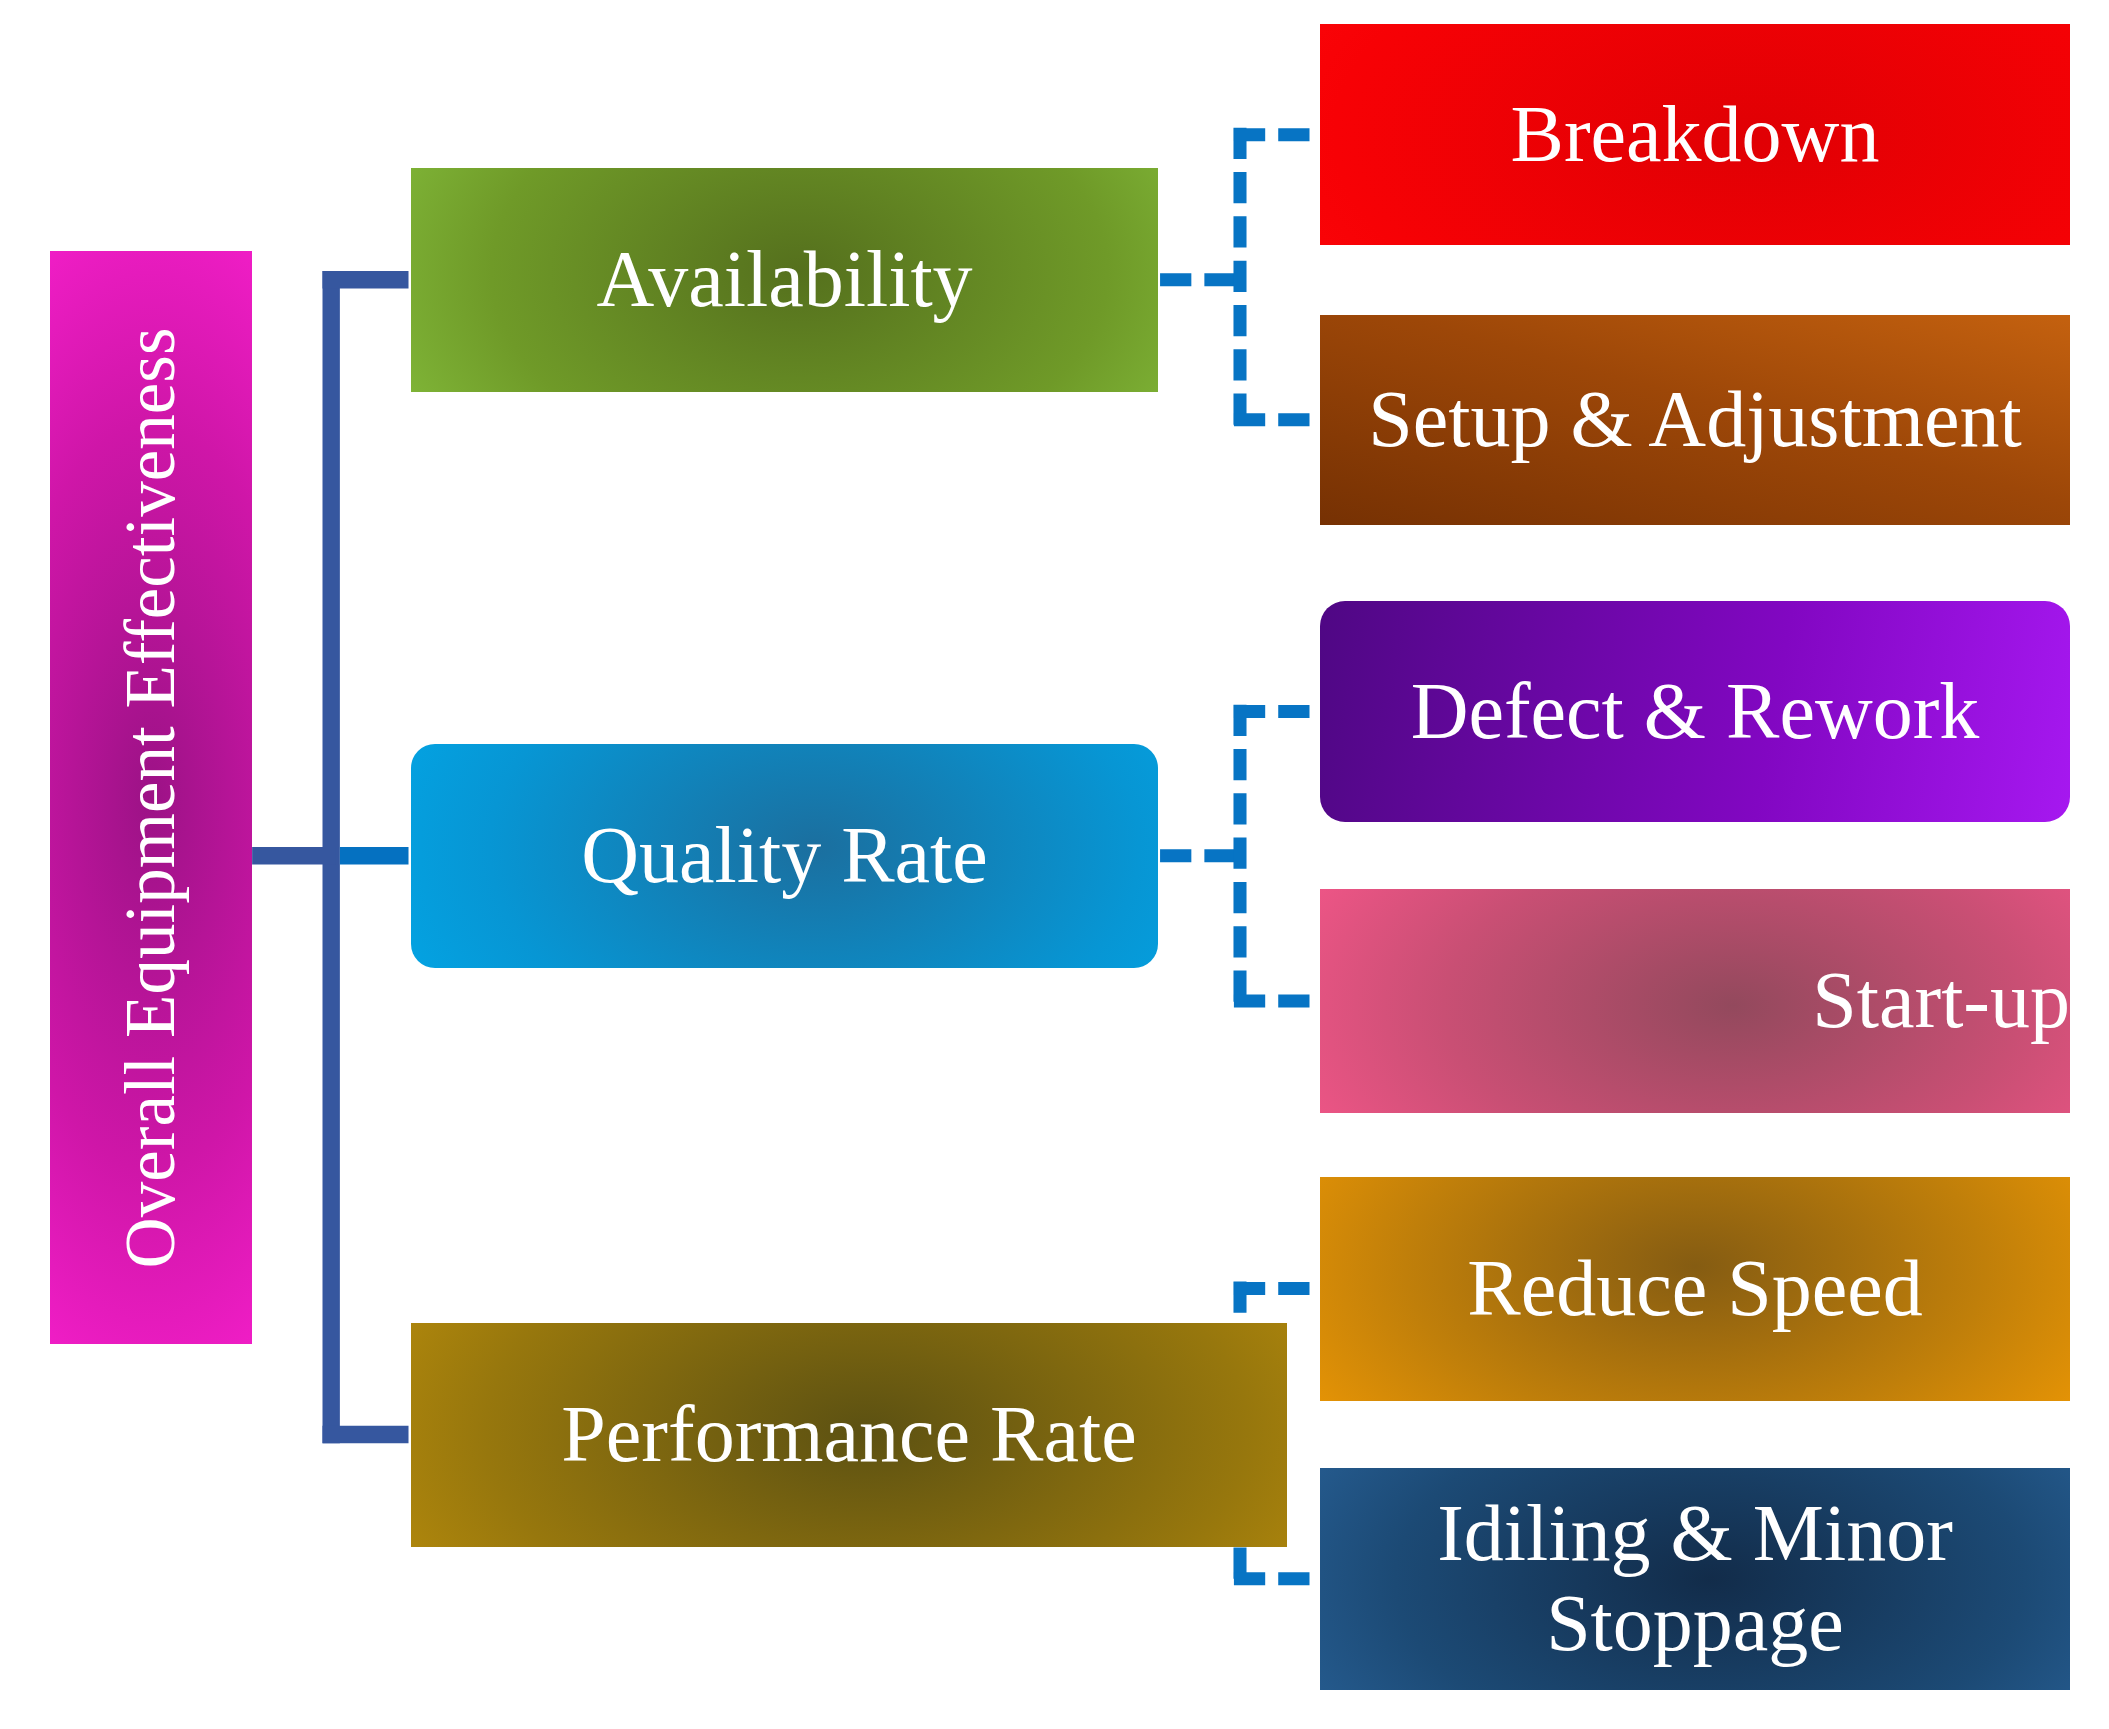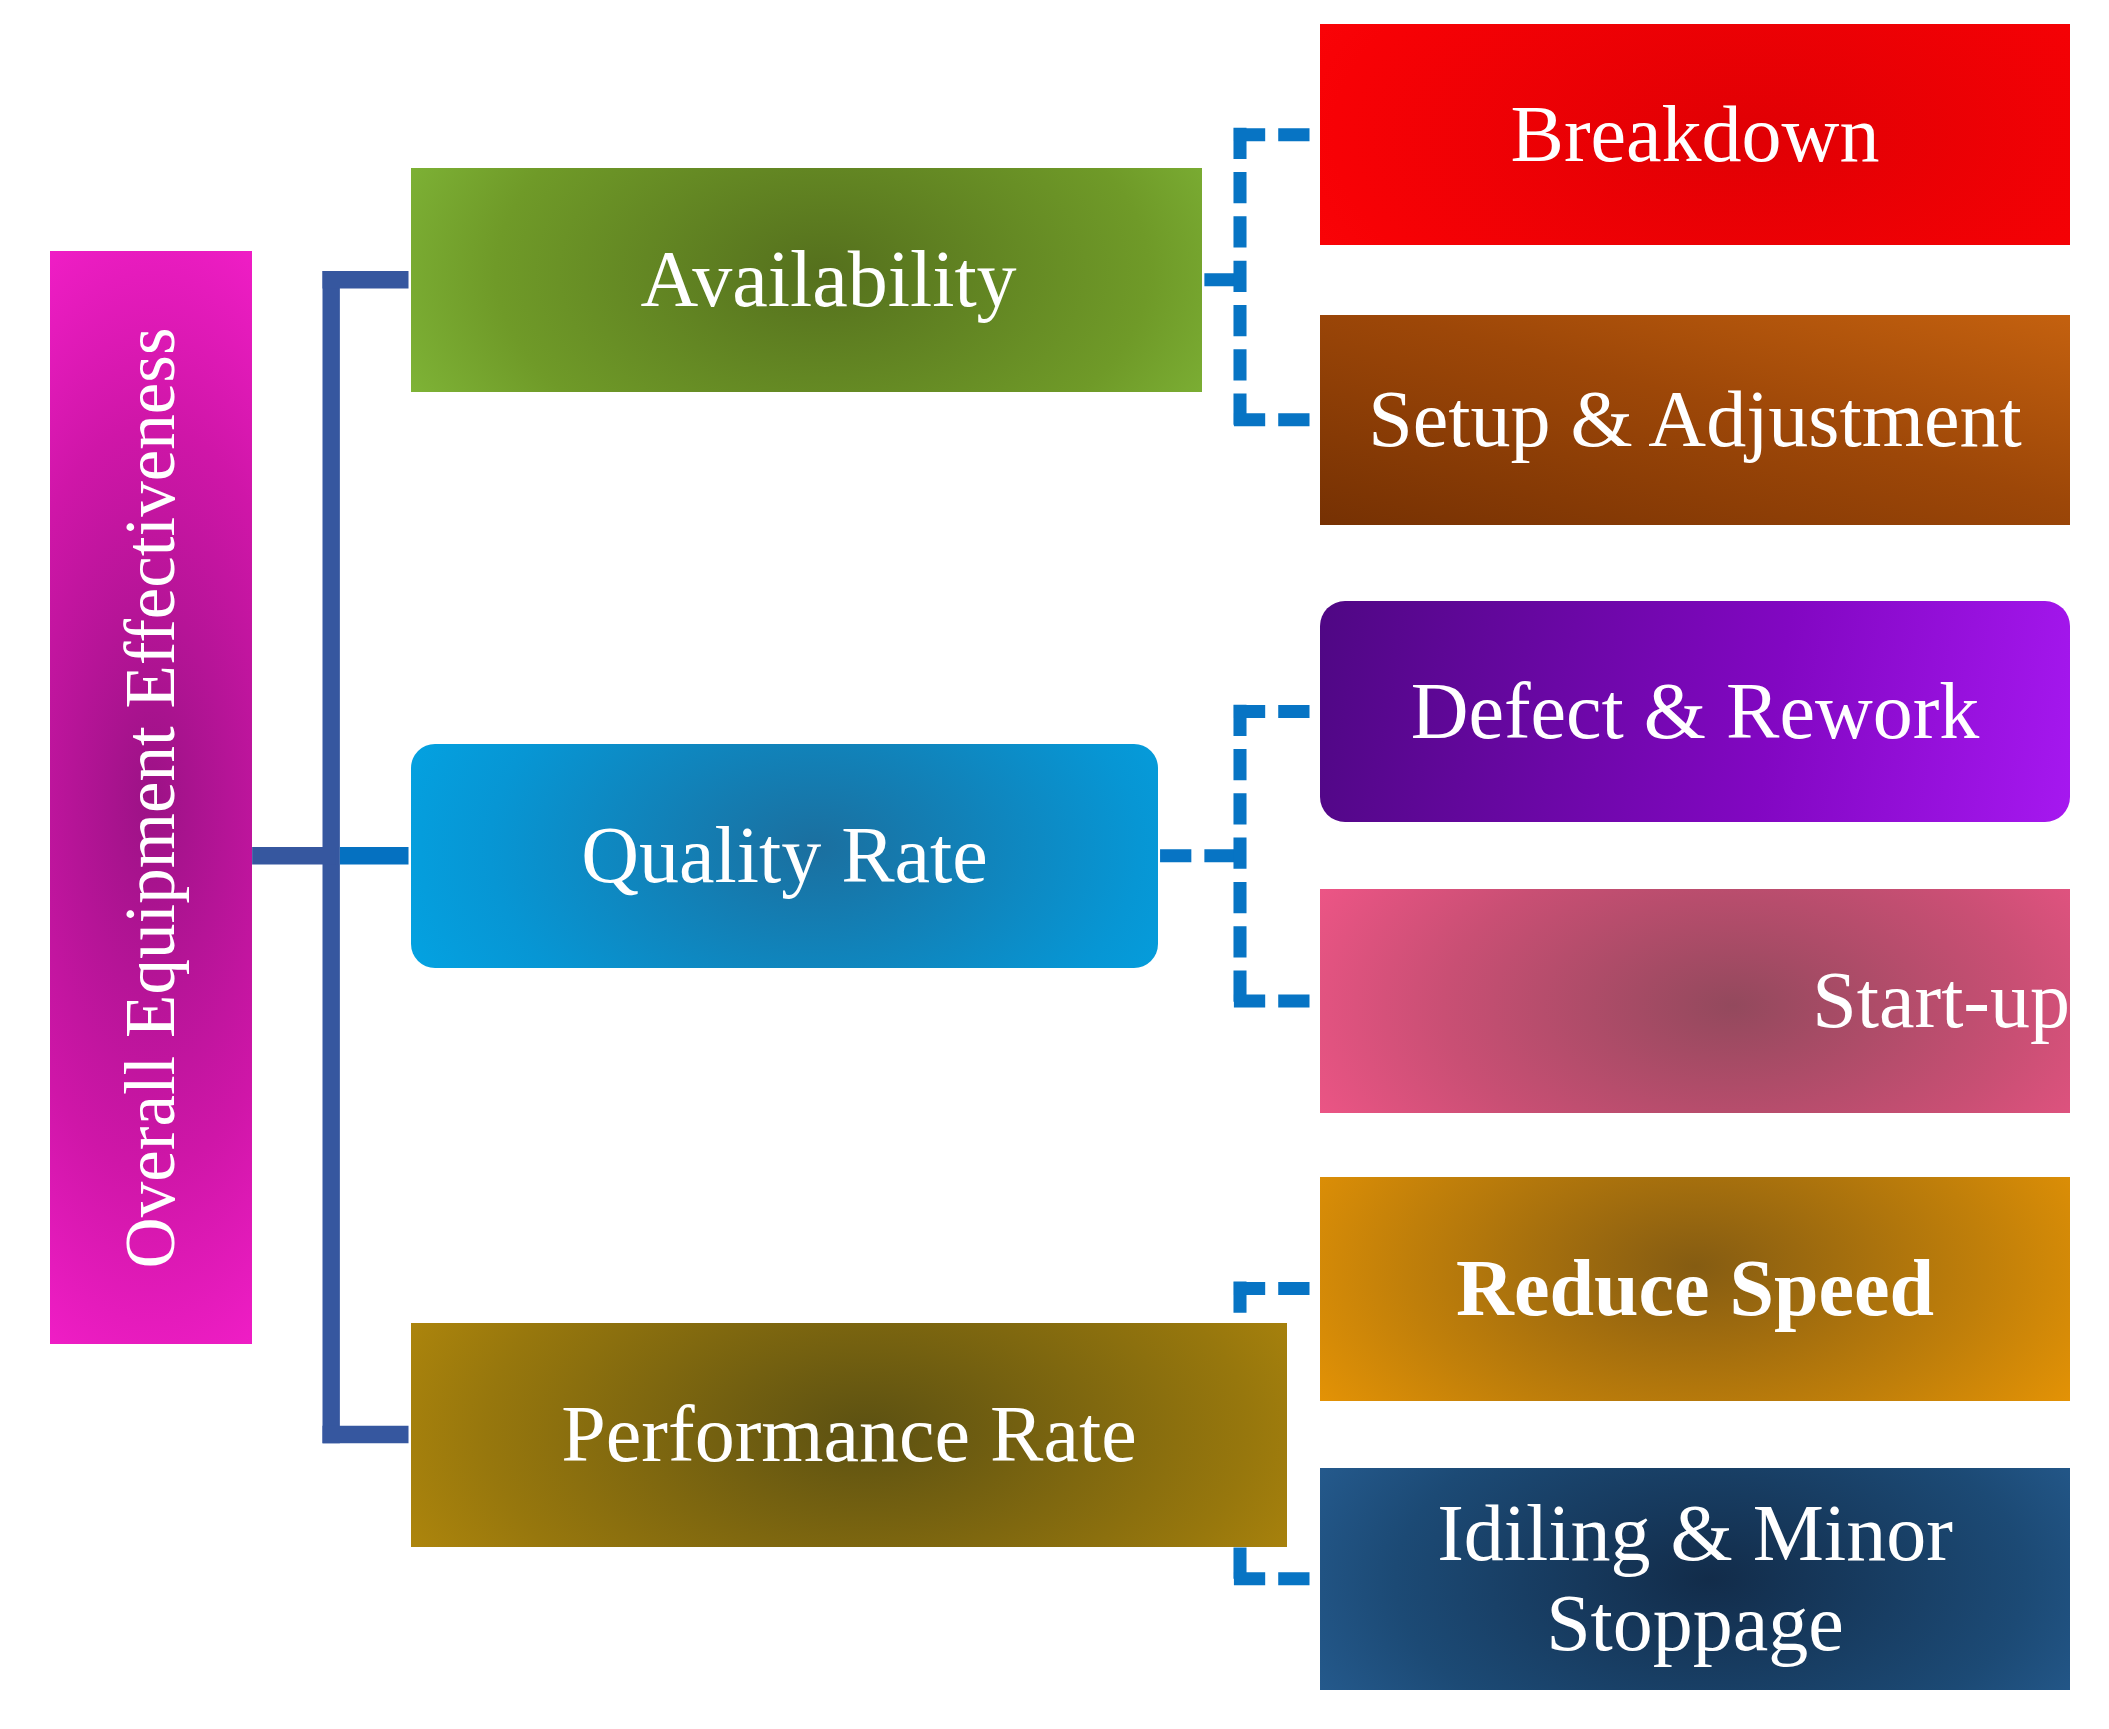--- a/index.html
+++ b/index.html
@@ -28,21 +28,20 @@
   .oee .vtext{
     position:absolute;left:50%;top:50%;
     transform:translate(-50%,-50%) rotate(-90deg);
     white-space:nowrap;
     font-size:71px;
   }
   
   .node.availability{
     left:411px;top:168px;width:747px;height:224px;
     background:radial-gradient(ellipse 75% 160% at 52% 46%, #55701d 0%, #6f9a28 55%, #8ecd45 100%);
-    padding-left:44px;
   }
   .node.quality{
     left:411px;top:744px;width:747px;height:224px;
     background:radial-gradient(ellipse 75% 160% at 54% 46%, #1b6f9f 0%, #0796d4 58%, #00aeef 100%);
     border-radius:24px;
   }
   .node.performance{
     left:411px;top:1323px;width:876px;height:224px;
     background:radial-gradient(ellipse 75% 160% at 52% 48%, #5c5112 0%, #97770d 58%, #c9970b 100%);
     text-align:center;
@@ -62,21 +61,20 @@
     border-radius:25px;
   }
   .node.startup{
     left:1320px;top:889px;width:750px;height:224px;
     background:radial-gradient(ellipse 70% 130% at 55% 52%, #93495d 0%, #c94f74 55%, #f9578c 100%);
     justify-content:flex-end;
   }
   .node.reduce{
     left:1320px;top:1177px;width:750px;height:224px;
     background:radial-gradient(ellipse 70% 130% at 50% 40%, #855c12 0%, #c07f0a 55%, #f59c03 100%);
-    font-weight:bold;
   }
   .node.idiling{
     left:1320px;top:1468px;width:750px;height:222px;
     background:radial-gradient(ellipse 70% 130% at 52% 50%, #122c4a 0%, #1c4a75 60%, #2a649c 100%);
   }
 </style>
 </head>
 <body>
 
 <div class="canvas">

